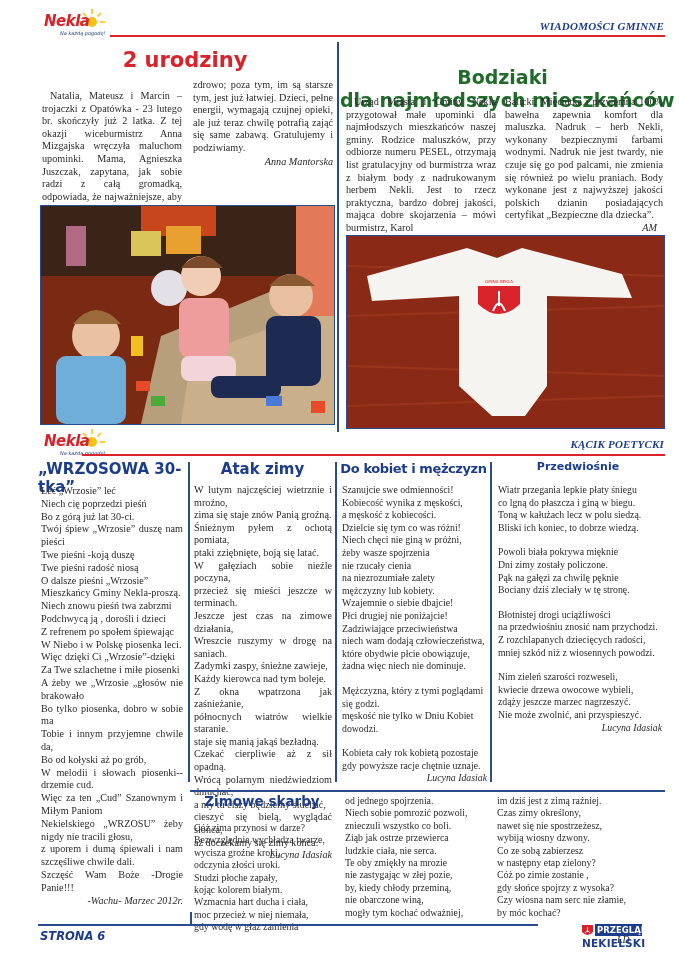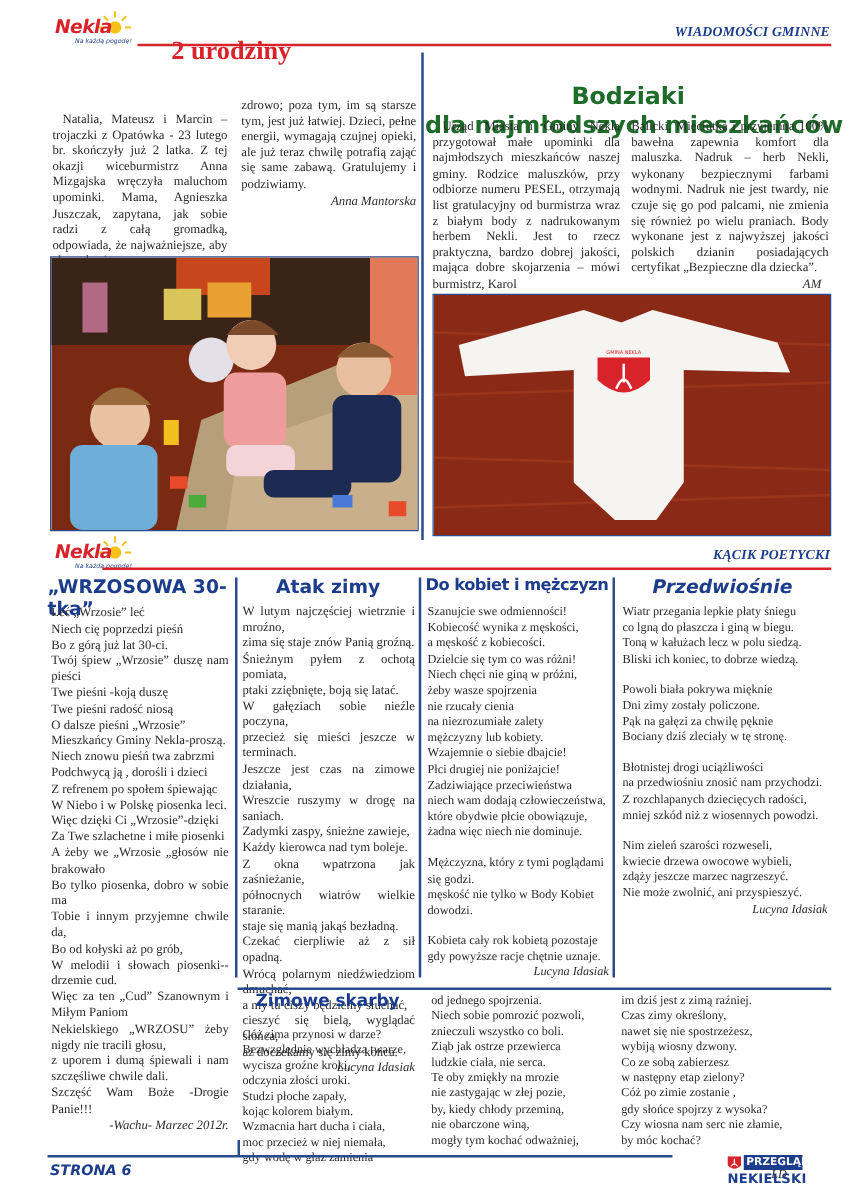--- a/index.html
+++ b/index.html
@@ -43,21 +43,21 @@
         <line x1="1" y1="14" x2="6" y2="14"></line>
       <line x1="22" y1="14" x2="27" y2="14"></line>
     </g>
   </svg>
   <span class="logo-word">Nekla</span>
   <span class="logo-sub">Na każdą pogodę!</span>
 </div>
 <div class="red-rule" style="left:110px; top:35px; width:555px;"></div>
 <div class="section-tag" style="right:15px; top:20px;">WIADOMOŚCI GMINNE</div>
 
-<div class="abs h-red" style="left:40px; top:28px; width:290px;font-family:Liberation Serif, serif;">2 urodziny</div>
+<div class="abs h-red" style="left:40px; top:48px; width:290px;">2 urodziny</div>
 <div class="abs serif just" style="left:42px; top:90px; width:140px; text-indent:8px;">Natalia, Mateusz i Marcin – trojaczki z Opatówka - 23 lutego br. skończyły już 2 latka. Z tej okazji wiceburmistrz Anna Mizgajska wręczyła maluchom upominki. Mama, Agnieszka Juszczak, zapytana, jak sobie radzi z całą gromadką, odpowiada, że najważniejsze, aby chowały się</div>
 <div class="abs serif just" style="left:193px; top:79px; width:140px;">zdrowo; poza tym, im są starsze tym, jest już łatwiej. Dzieci, pełne energii, wymagają czujnej opieki, ale już teraz chwilę potrafią zająć się same zabawą. Gratulujemy i podziwiamy.</div>
 <div class="abs serif sig" style="left:193px; top:156px; width:140px;">Anna Mantorska</div>
 
 <div class="photo" style="left:40px; top:205px; width:293px; height:218px;">
   <svg width="293" height="218" viewBox="0 0 293 218" preserveAspectRatio="none">
     <rect width="293" height="218" fill="#7a2a12"></rect>
     <rect x="0" y="0" width="293" height="70" fill="#3a2418"></rect>
     <rect x="100" y="0" width="75" height="30" fill="#c8461c"></rect>
     <polygon points="120,130 293,60 293,218 100,218" fill="#b79f7c"></polygon>
@@ -211,34 +211,34 @@
         <p>Wzajemnie o siebie dbajcie!</p>
         <p>Płci drugiej nie poniżajcie!</p>
         <p>Zadziwiające przeciwieństwa</p>
         <p>niech wam dodają człowieczeństwa,</p>
         <p>które obydwie płcie obowiązuje,</p>
         <p>żadna więc niech nie dominuje.</p>
       </div>
       <div class="gap"></div>
       <div>
         <p>Mężczyzna, który z tymi poglądami się godzi.</p>
-        <p>męskość nie tylko w Body Kobiet dowodzi.</p>
+        <p>męskość nie tylko w Dniu Kobiet dowodzi.</p>
       </div>
       <div class="gap"></div>
       <div>
         <p>Kobieta cały rok kobietą pozostaje</p>
         <p>gdy powyższe racje chętnie uznaje.</p>
       </div>
     </div>
   <div class="sig">Lucyna Idasiak</div>
 </div>
 
 <div class="blue-rule" style="left:490px; top:462px; width:2px; height:320px;"></div>
 
-<div class="abs h-blue" style="left:492px; top:460px; width:172px; font-size:15px;font-style:italic;">Przedwiośnie</div>
+<div class="abs h-blue" style="left:492px; top:460px; width:172px; font-size:11px;">Przedwiośnie</div>
 <div class="abs serif poem" style="left:498px; top:484px; width:164px; font-size:9.8px;">
   <div id="prz-lines">
       <div>
         <p>Wiatr przegania lepkie płaty śniegu</p>
         <p>co lgną do płaszcza i giną w biegu.</p>
         <p>Toną w kałużach lecz w polu siedzą.</p>
         <p>Bliski ich koniec, to dobrze wiedzą.</p>
       </div>
       <div class="gap"></div>
       <div>

